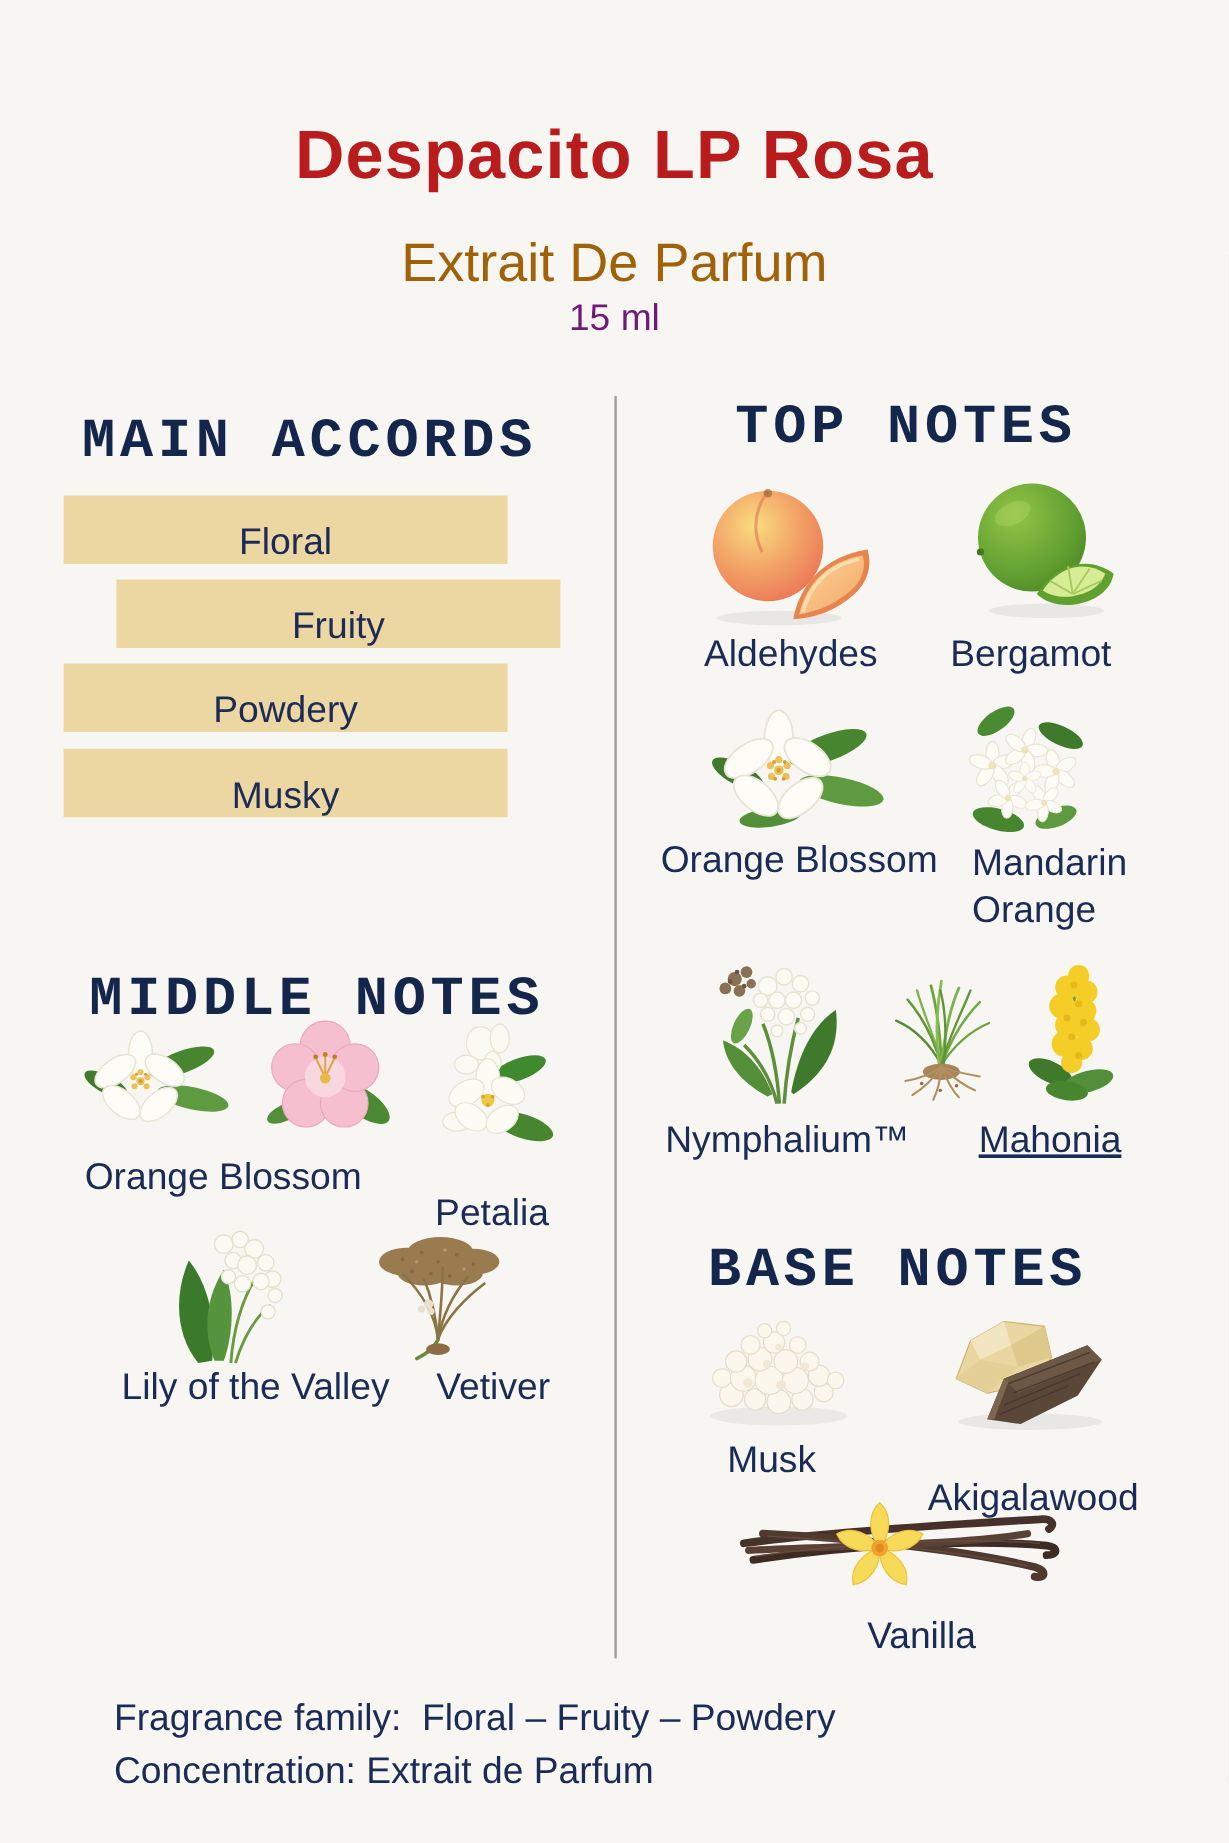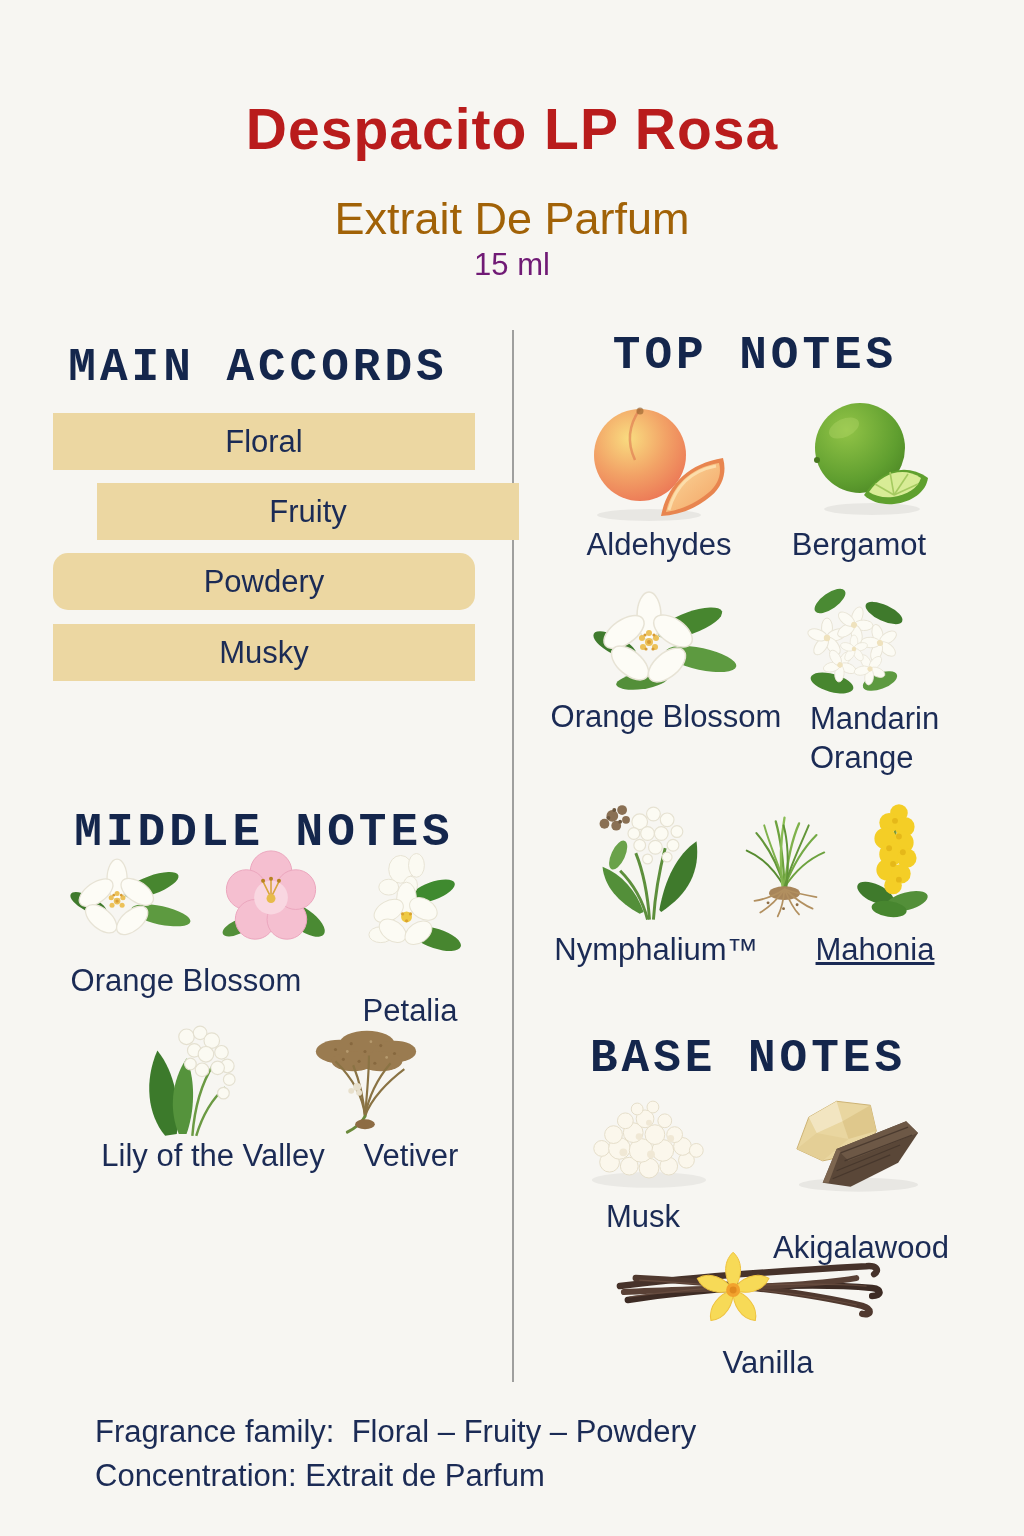--- a/index.html
+++ b/index.html
@@ -9,22 +9,22 @@
     font-family:"Liberation Sans",sans-serif;color:#1b2b55;
   }
   .page-title{position:absolute;top:96px;left:0;width:100%;text-align:center;
     font-size:57px;font-weight:700;letter-spacing:1px;color:#b91c1c;}
   .page-subtitle{position:absolute;top:177px;left:0;width:100%;text-align:center;
     font-size:45px;font-weight:400;color:#a16207;margin-top:16px;}
   .page-volume{position:absolute;top:247px;left:0;width:100%;text-align:center;
     font-size:31px;font-weight:400;color:#701a75;}
   .section-heading{position:absolute;transform:translateX(-50%);
     font-size:46px;font-weight:700;letter-spacing:4px;white-space:nowrap;color:#14264c;font-family:Liberation Mono, monospace;}
-  .accord-bar{position:absolute;left:53px;width:422px;height:57px;background:#ecd7a2;
-    display:flex;align-items:center;justify-content:center;}
+  .accord-bar{position:absolute;left:53px;width:370px;height:57px;background:#ecd7a2;
+    display:flex;align-items:flex-end;justify-content:center;}
   .accord-bar span{font-size:31px;font-weight:400;}
   .note-label{position:absolute;transform:translateX(-50%);
     font-size:31px;font-weight:400;white-space:nowrap;text-align:center;}
   .note-label.two-line{transform:none;white-space:normal;text-align:left;
     width:170px;line-height:39px;}
   .icon{position:absolute;}
   .icon svg{display:block;width:100%;height:100%;}
   .divider{position:absolute;left:512px;top:330px;width:1.5px;height:1052px;
     background:#8f8f8f;opacity:.85;}
   .footer-line{position:absolute;left:95px;font-size:31px;font-weight:400;white-space:pre;}
@@ -40,21 +40,21 @@
 
   <div class="divider"></div>
 
   <div class="section-heading" style="left:258px;top:342px;">MAIN ACCORDS</div>
   <div class="accord-bar" style="top:413px;">
       <span>Floral</span>
     </div>
   <div class="accord-bar" style="top:483px;margin-left:44px;">
       <span>Fruity</span>
     </div>
-  <div class="accord-bar" style="top:553px;border-radius:15px;">
+  <div class="accord-bar" style="top:553px;">
       <span>Powdery</span>
     </div>
   <div class="accord-bar" style="top:624px;">
       <span>Musky</span>
     </div>
 
   <div class="section-heading" style="left:755px;top:330px;">TOP NOTES</div>
 
   <div class="icon" style="left:583px;top:398px;width:150px;height:125px;">
     <svg viewBox="0 0 150 125">

